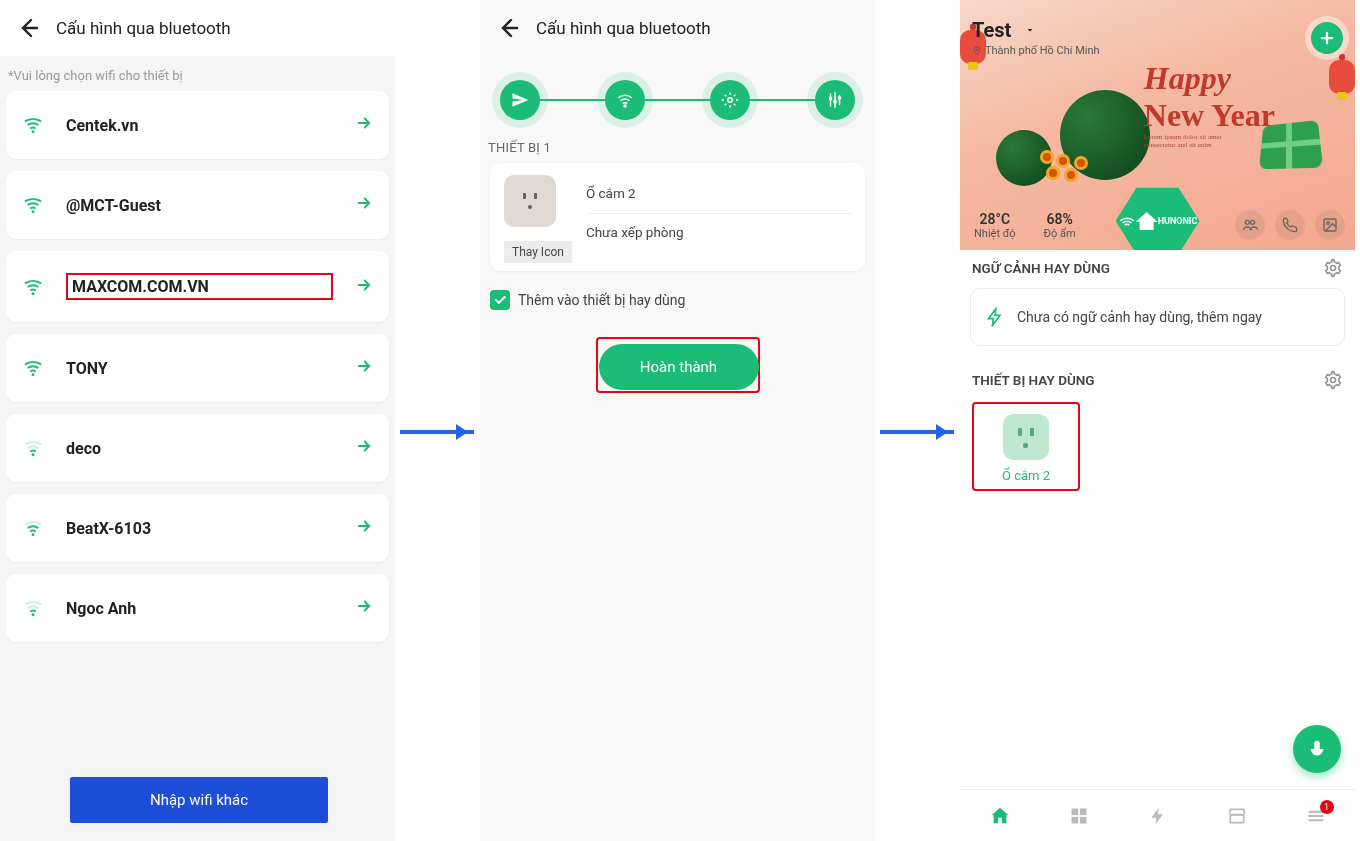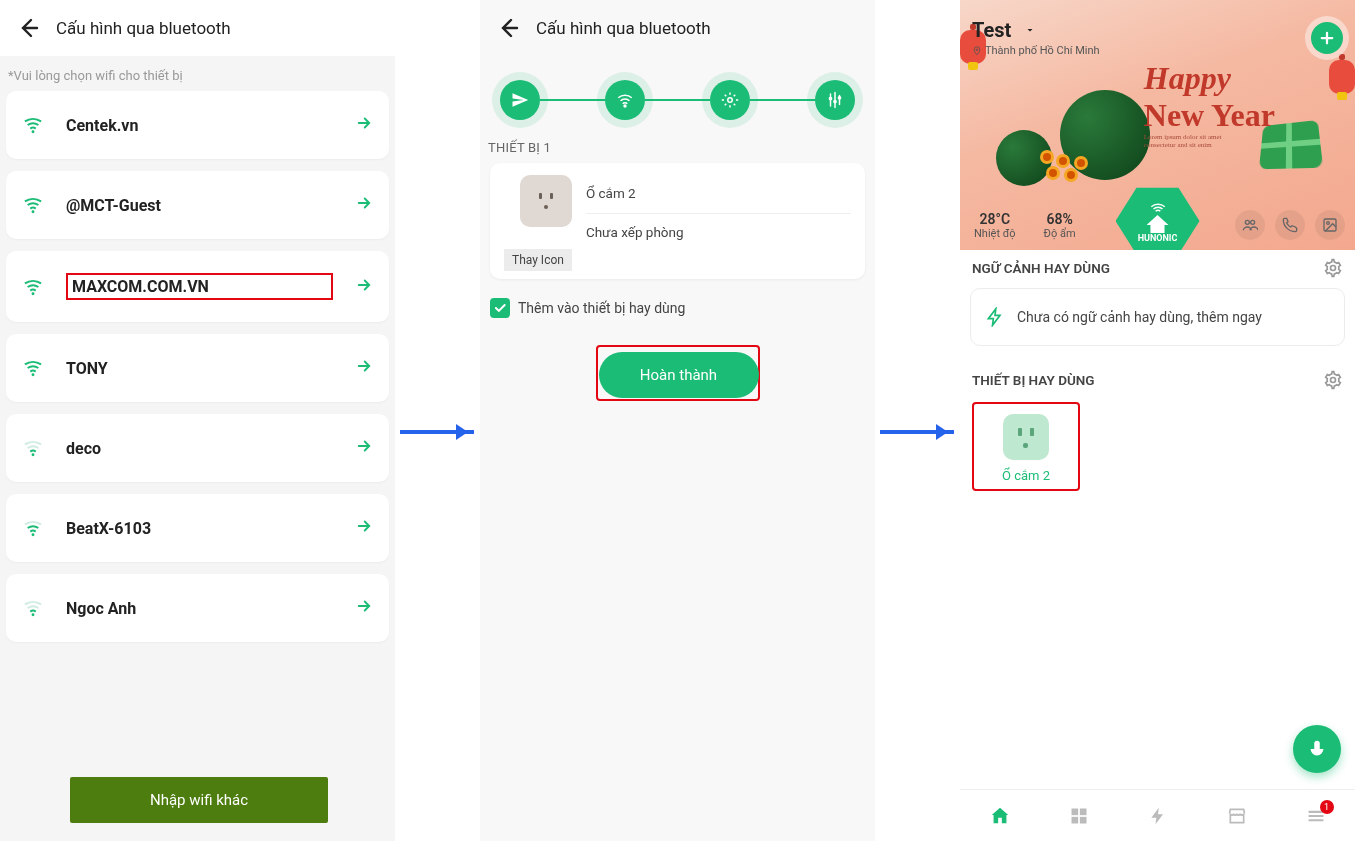--- a/index.html
+++ b/index.html
@@ -15,29 +15,29 @@
   .back-icon { width: 24px; height: 24px; display: inline-flex; align-items: center; cursor: pointer; }
 
   
   .hint { font-size: 13px; color: #999; padding: 12px 8px 8px; }
   .wifi-list { display: flex; flex-direction: column; gap: 12px; padding: 0 6px; }
   .wifi-item { background: #fff; border-radius: 10px; display: flex; align-items: center; padding: 22px 16px; gap: 22px; box-shadow: 0 1px 2px rgba(0,0,0,0.04); cursor: pointer; }
   .wifi-name { flex: 1; font-size: 16px; font-weight: 700; color: #222; }
   .wifi-arrow { color: #1db954; font-size: 20px; }
   .wifi-icon { width: 22px; height: 18px; display: inline-flex; }
   .highlight-red { border: 2px solid #e30613; }
-  .bottom-btn { position: absolute; bottom: 18px; left: 70px; width: 258px; background: #4d7c0f; color: #fff; text-align: center; padding: 14px 0; font-size: 15px; cursor: pointer; border-radius: 2px;}
+  .bottom-btn { position: absolute; bottom: 18px; left: 70px; width: 258px; background: #1d4ed8; color: #fff; text-align: center; padding: 14px 0; font-size: 15px; cursor: pointer; border-radius: 2px;}
 
   
   .stepper { display: flex; align-items: center; justify-content: space-between; padding: 24px 20px 14px; }
   .step-circle { width: 40px; height: 40px; border-radius: 50%; background: #1abc76; color: #fff; display: flex; align-items: center; justify-content: center; box-shadow: 0 0 0 8px rgba(26,188,118,0.12); }
   .step-line { height: 2px; flex: 1; background: #1abc76; }
   .sec-label { font-size: 13px; color: #666; padding: 6px 8px 8px; letter-spacing: .2px; }
   .device-card { background: #fff; border-radius: 10px; margin: 0 10px; padding: 12px 14px 8px; display: flex; gap: 14px; box-shadow: 0 1px 3px rgba(0,0,0,0.06); }
-  .device-left { display: flex; flex-direction: column; align-items: flex-end; gap: 22px; }
+  .device-left { display: flex; flex-direction: column; align-items: flex-start; gap: 14px; }
   .socket-icon { width: 52px; height: 52px; border-radius: 10px; background: #e0d8d2; display: flex; align-items: center; justify-content: center; position: relative; }
   .socket-face { width: 18px; height: 16px; position: relative; }
   .socket-face::before, .socket-face::after { content: ""; position: absolute; width: 3px; height: 6px; background: #6a6057; top: 0; border-radius: 1px;}
   .socket-face::before { left: 2px; }
   .socket-face::after { right: 2px; }
   .socket-face .mouth { position: absolute; width: 4px; height: 4px; background: #6a6057; border-radius: 2px; bottom: 0; left: 7px; }
   .change-icon { background: #ececec; font-size: 12px; padding: 4px 8px; color: #444; cursor: pointer; }
   .device-right { flex: 1; display: flex; flex-direction: column; }
   .device-row { padding: 10px 0 12px; border-bottom: 1px solid #eee; font-size: 13.5px; color: #444; }
   .device-row:last-child { border-bottom: 0; }
@@ -70,21 +70,21 @@
   .lantern::before{content:"";position:absolute;top:-6px;left:10px;width:6px;height:6px;background:#c0392b;border-radius:2px;}
   .lantern::after{content:"";position:absolute;bottom:-6px;left:8px;width:10px;height:8px;background:#f1c40f;border-radius:2px;}
   .ln1{left:0;top:30px}.ln2{right:0;top:60px}
 
   .s3-stats { position: absolute; bottom: 10px; left: 14px; display: flex; gap: 28px; color: #555; font-size: 11px; z-index:3;}
   .stat { text-align: center; }
   .stat .v { font-size: 14px; font-weight: 600; color: #333; }
   .s3-actions { position: absolute; bottom: 10px; right: 10px; display: flex; gap: 10px; z-index:3;}
   .ract { width: 30px; height: 30px; border-radius: 50%; background: rgba(0,0,0,0.06); display:flex;align-items:center;justify-content:center; cursor:pointer;}
 
-  .logo-hex { position: absolute; left: 50%; bottom: -8px; transform: translateX(-50%); width: 84px; height: 74px; background: #1abc76; clip-path: polygon(25% 5%, 75% 5%, 100% 50%, 75% 95%, 25% 95%, 0% 50%); display:flex; flex-direction:column; align-items:center; justify-content:center; color:#fff; font-size:9px; font-weight:700; z-index:4;}
+  .logo-hex { position: absolute; left: 50%; bottom: -8px; transform: translateX(-50%); width: 84px; height: 74px; background: #1abc76; clip-path: polygon(25% 5%, 75% 5%, 100% 50%, 75% 95%, 25% 95%, 0% 50%); display:flex; align-items:center; justify-content:center; color:#fff; font-size:9px; font-weight:700; z-index:4;}
   .logo-hex .house { width:22px; height:18px; background:#fff; clip-path: polygon(50% 0%, 100% 55%, 82% 55%, 82% 100%, 18% 100%, 18% 55%, 0% 55%); }
 
   .banner { margin: 22px 10px 10px; background: #1abc76; color: #fff; border-radius: 10px; padding: 14px 14px; display:flex; align-items:center; gap:10px; font-size:13px; line-height:1.4;}
   .bell { width:18px; height:18px; flex-shrink:0;}
 
   .sect-hdr { display:flex; align-items:center; justify-content:space-between; padding: 8px 12px 4px; font-size: 13.5px; color:#444; font-weight:600;}
   .gear { color:#888; cursor:pointer; width:20px; height:20px;}
   .empty-card { margin: 6px 10px 16px; background:#fff; border:1px solid #ececec; border-radius:10px; padding: 18px 14px; display:flex; align-items:center; gap:12px; font-size:14px; color:#444;}
   .bolt { color:#1abc76; width:20px; height:20px; flex-shrink:0;}
 

